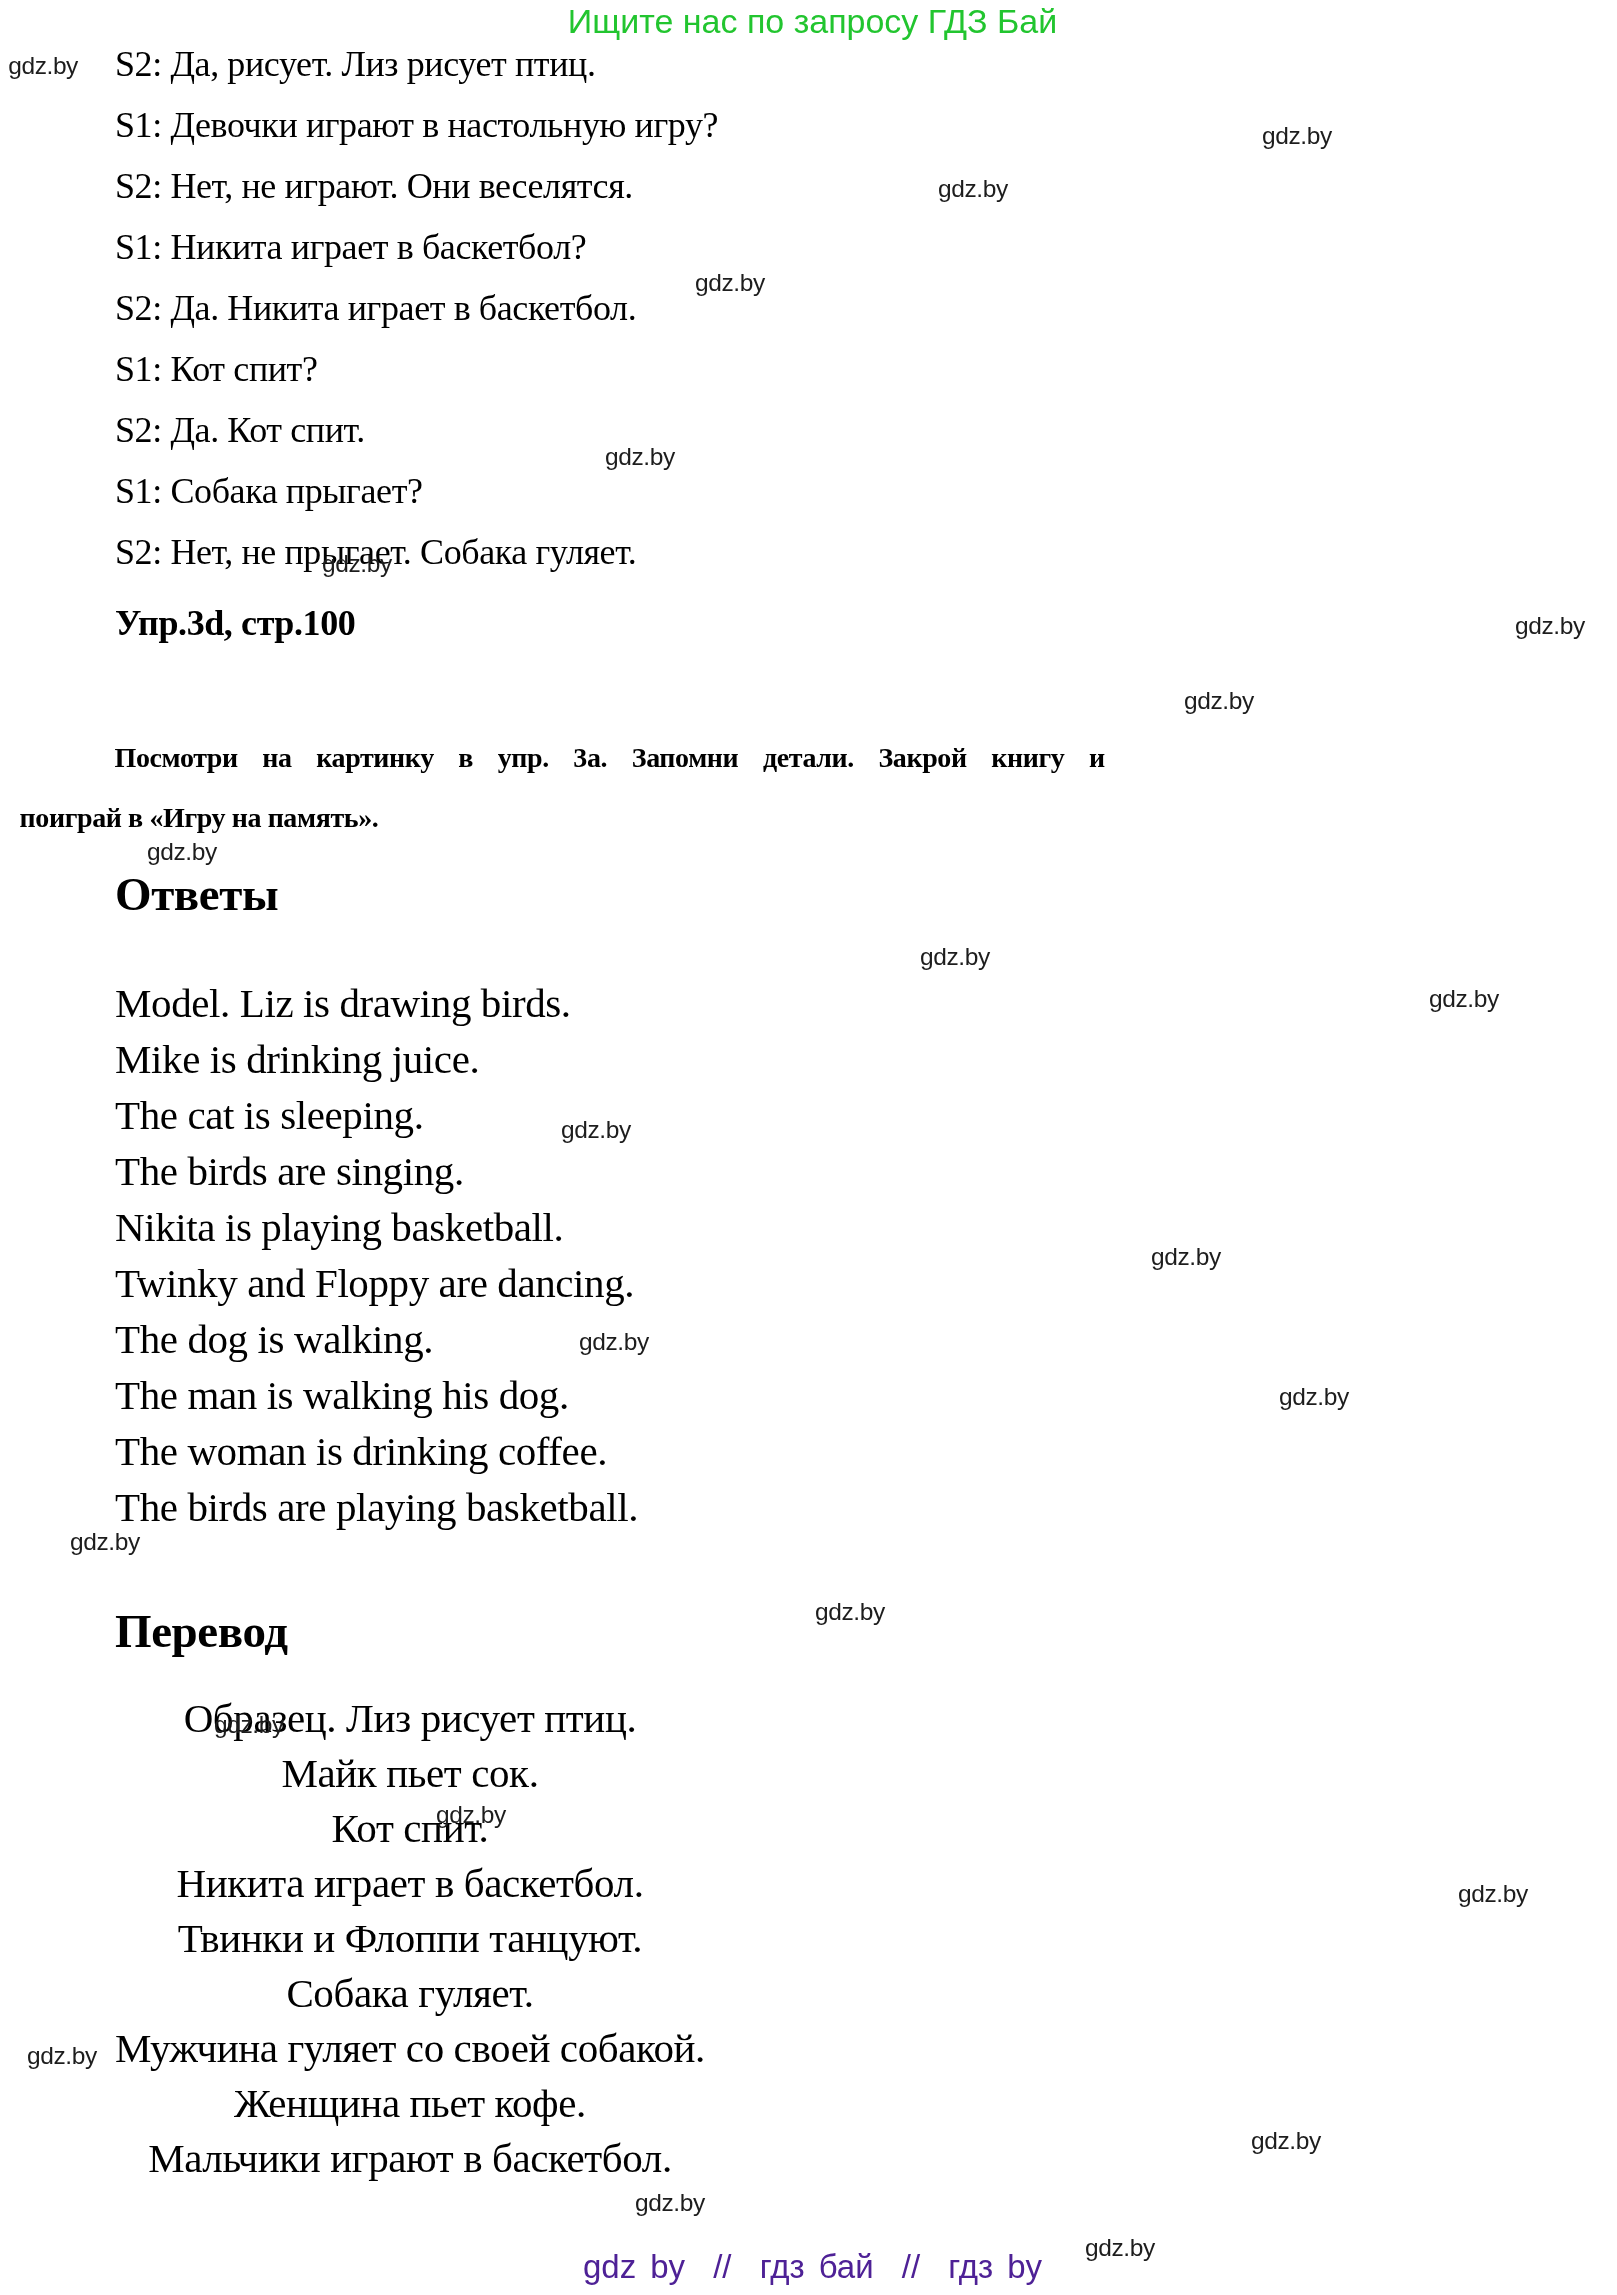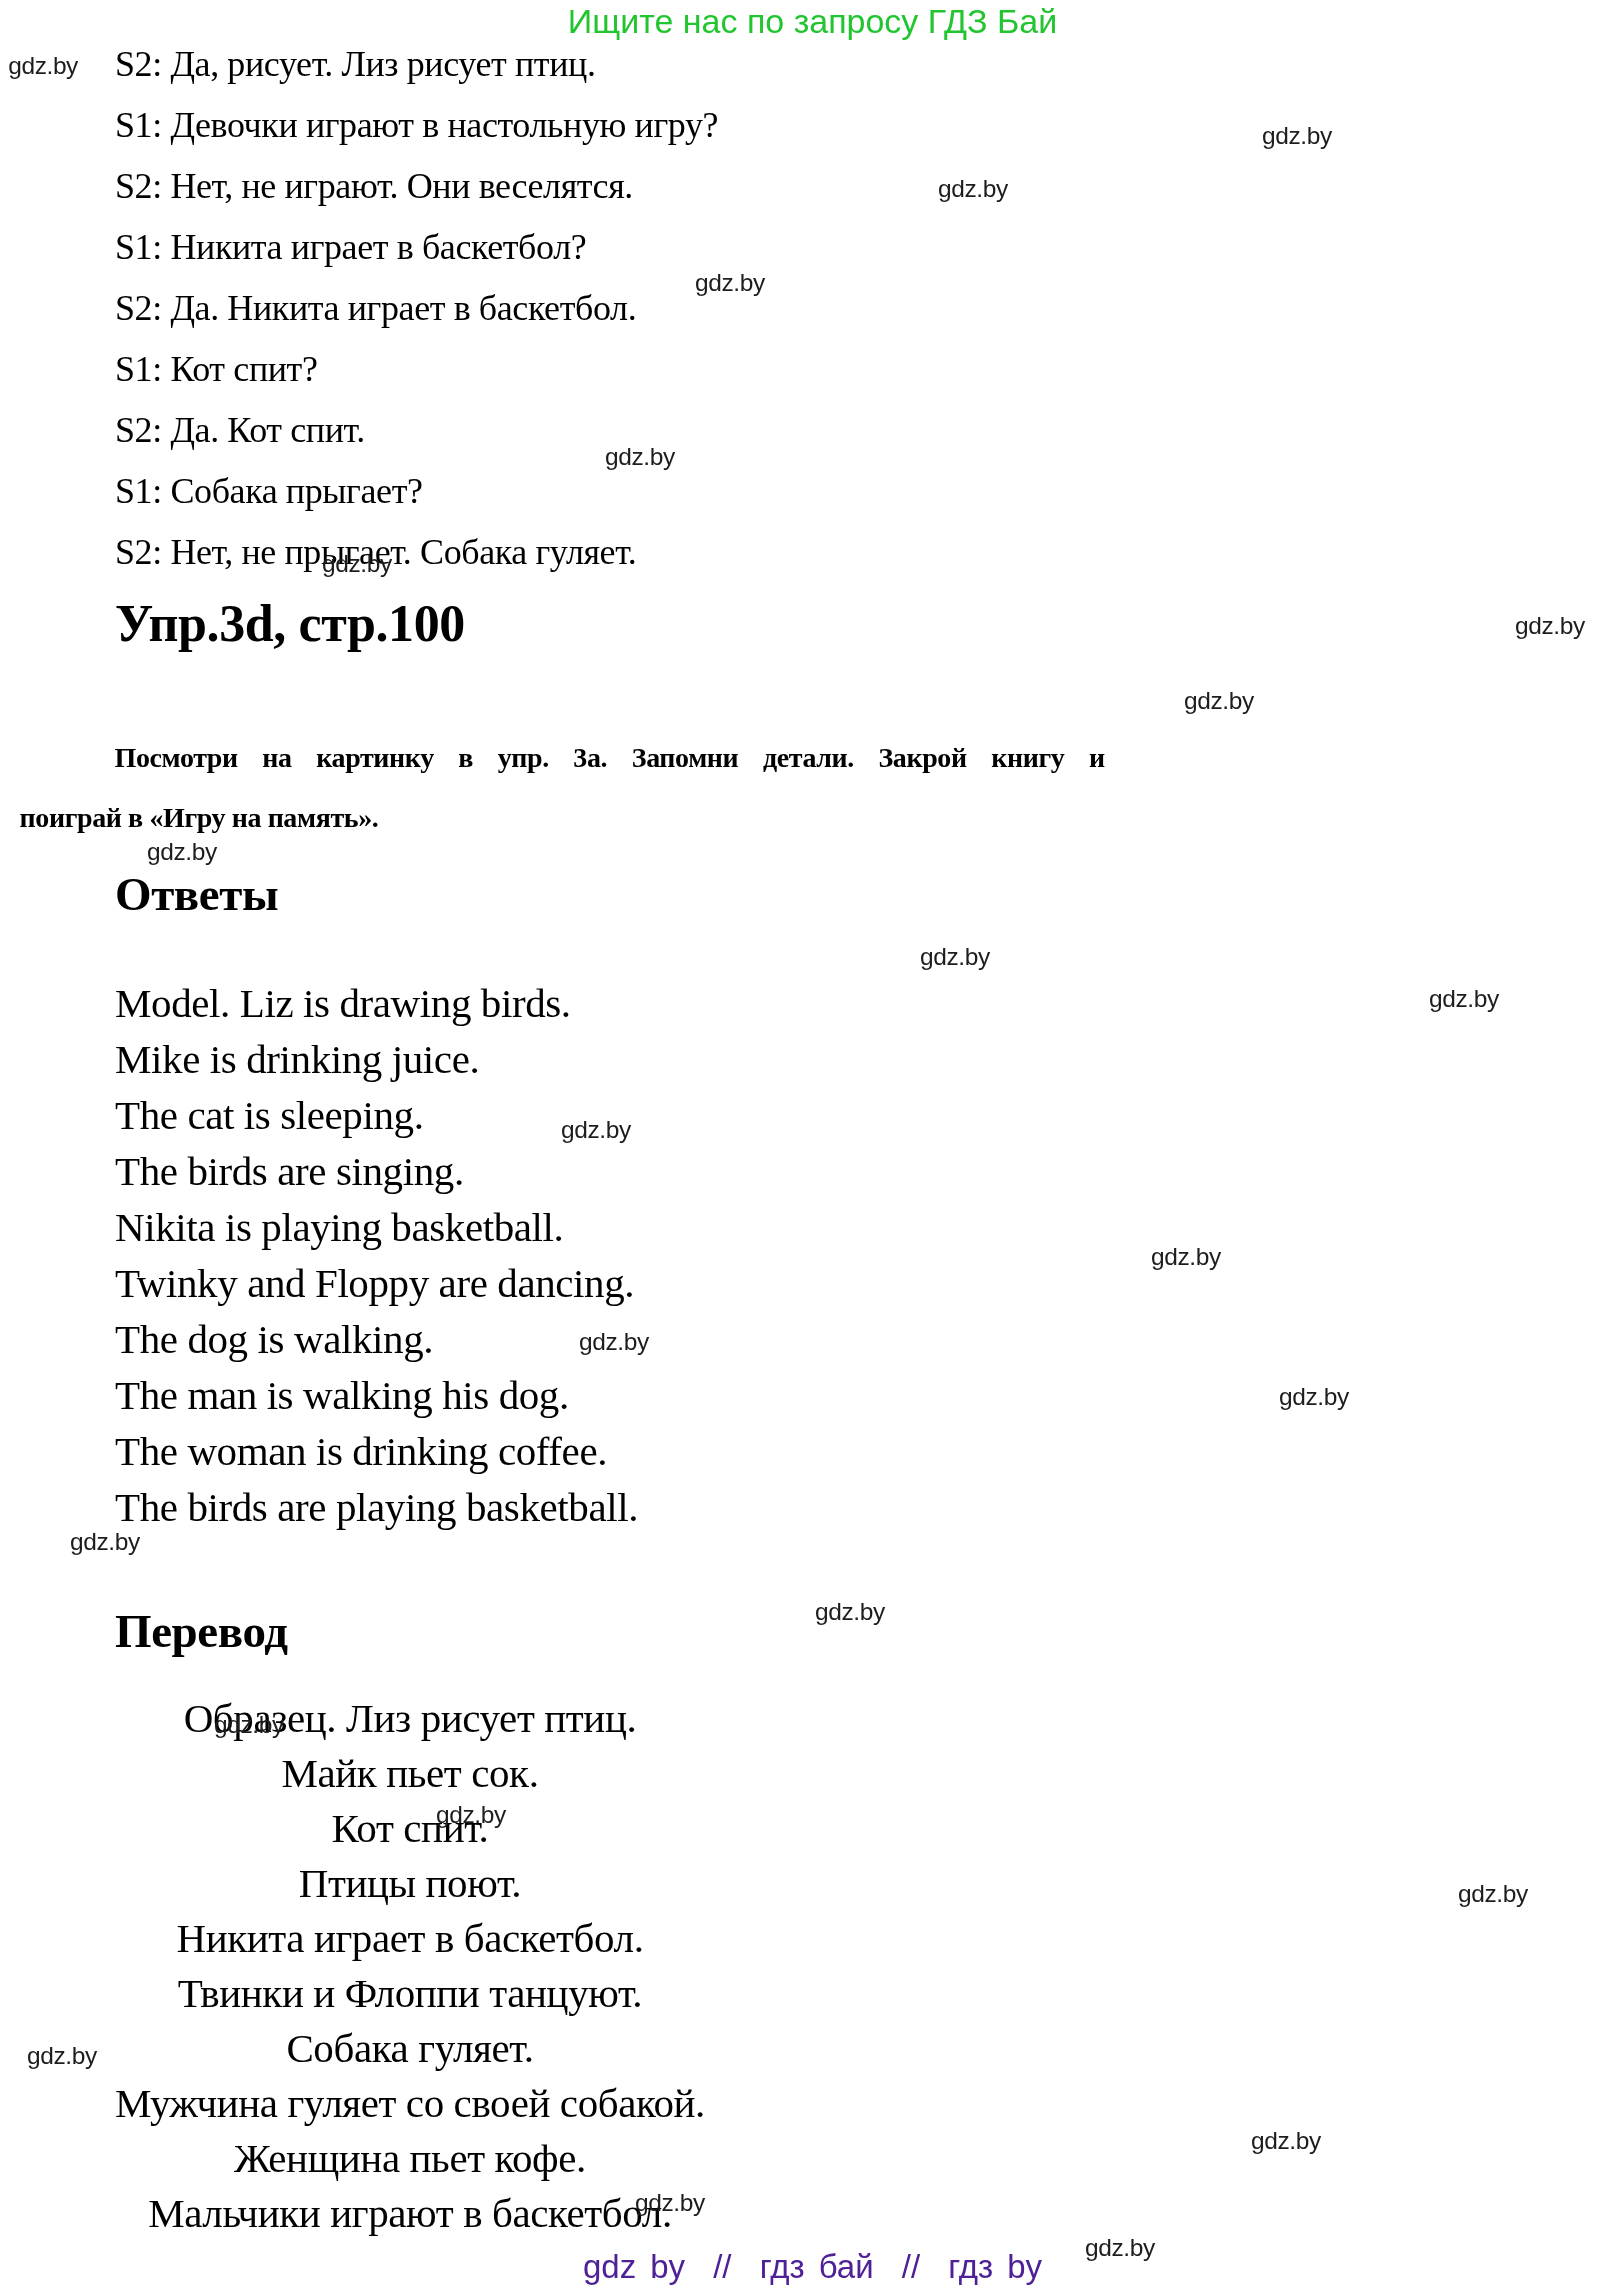--- a/index.html
+++ b/index.html
@@ -35,21 +35,21 @@
   .transl-b  .t-line { height: 55px; line-height: 55px; text-align: center; }
 
   .h {
     position: absolute;
     left: 115px;
     margin: 0;
     font-weight: bold;
     letter-spacing: -0.4px;
     white-space: nowrap;
   }
-  .h-upr { top: 594px;  font-size: 52px; line-height: 59px; }
+  .h-upr { top: 594px;  font-size: 36px; line-height: 59px; }
   .h-otv { top: 863px; font-size: 47px; line-height: 62px; }
   .h-per { top: 1600px; font-size: 47px; line-height: 62px; }
 
   .task {
     position: absolute;
     top: 728px;
     left: 19.6px;
     width: 1538px;
     font-weight: bold;
     font-size: 28px;
@@ -121,21 +121,20 @@
       <div class="t-line">The woman is drinking coffee.</div>
       <div class="t-line">The birds are playing basketball.</div>
     </div>
 
   <h2 class="h h-per">Перевод</h2>
 
   <div class="block transl-b">
       <div class="t-line">Образец. Лиз рисует птиц.</div>
       <div class="t-line">Майк пьет сок.</div>
       <div class="t-line">Кот спит.</div>
-      <div class="t-line">Птицы поют.</div>
       <div class="t-line">Никита играет в баскетбол.</div>
       <div class="t-line">Твинки и Флоппи танцуют.</div>
       <div class="t-line">Собака гуляет.</div>
       <div class="t-line">Мужчина гуляет со своей собакой.</div>
       <div class="t-line">Женщина пьет кофе.</div>
       <div class="t-line">Мальчики играют в баскетбол.</div>
     </div>
 
   <div id="wm-layer">
       <span class="wm" style="left: 8.2px; top: 52px; color: rgb(29, 29, 29);">gdz.by</span>

